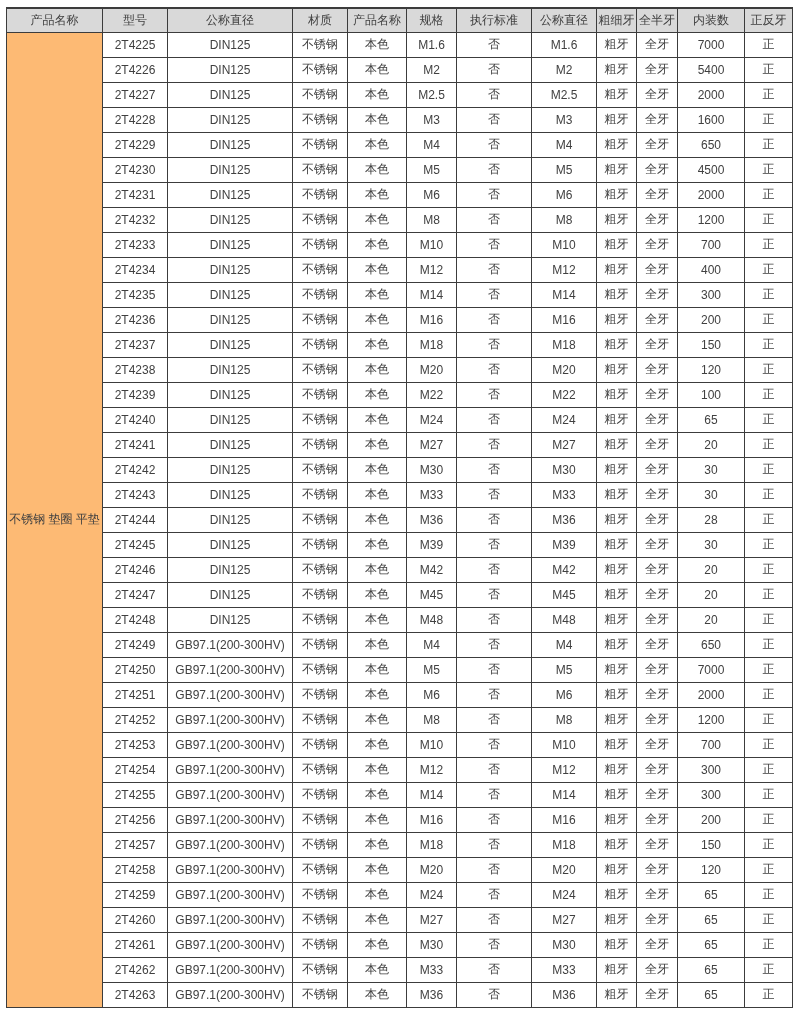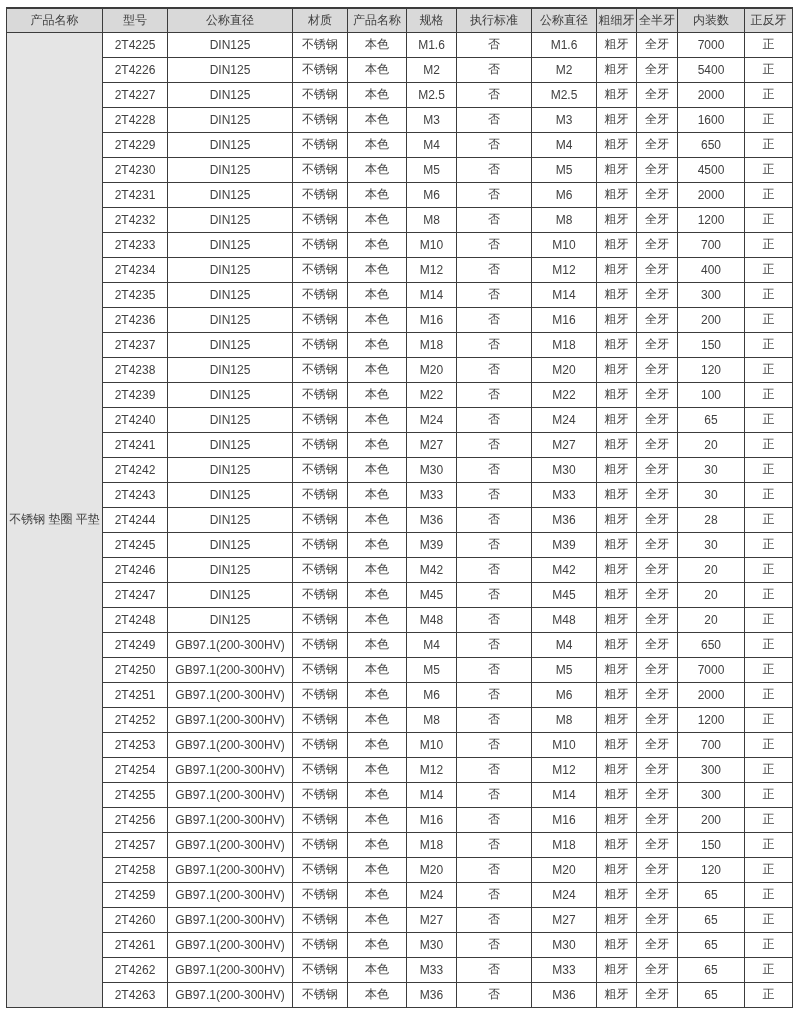--- a/index.html
+++ b/index.html
@@ -37,21 +37,21 @@
     background: #d9d9d9;
     font-weight: normal;
     height: 24px;
     border-top: 2px solid #3c3c3c;
   }
   table.spec-table td {
     background: #ffffff;
     height: 25px;
   }
   table.spec-table td.product-cell {
-    background: #e5e5e5;
+    background: #fdba74;
     white-space: normal;
     font-size: 12px;
     color: #404040;
   }
 </style>
 </head>
 <body>
 
 <div class="page">
   <table class="spec-table">

